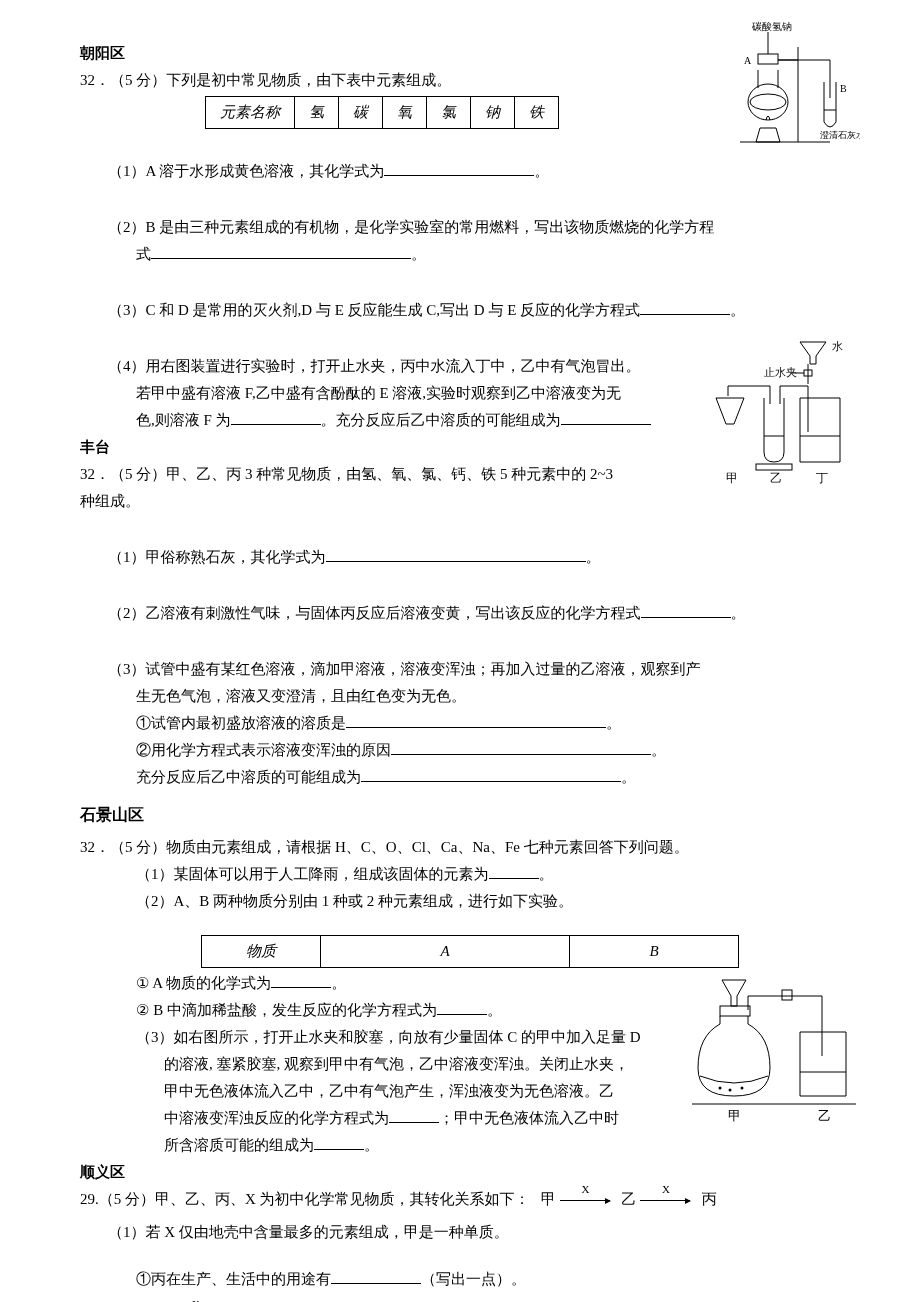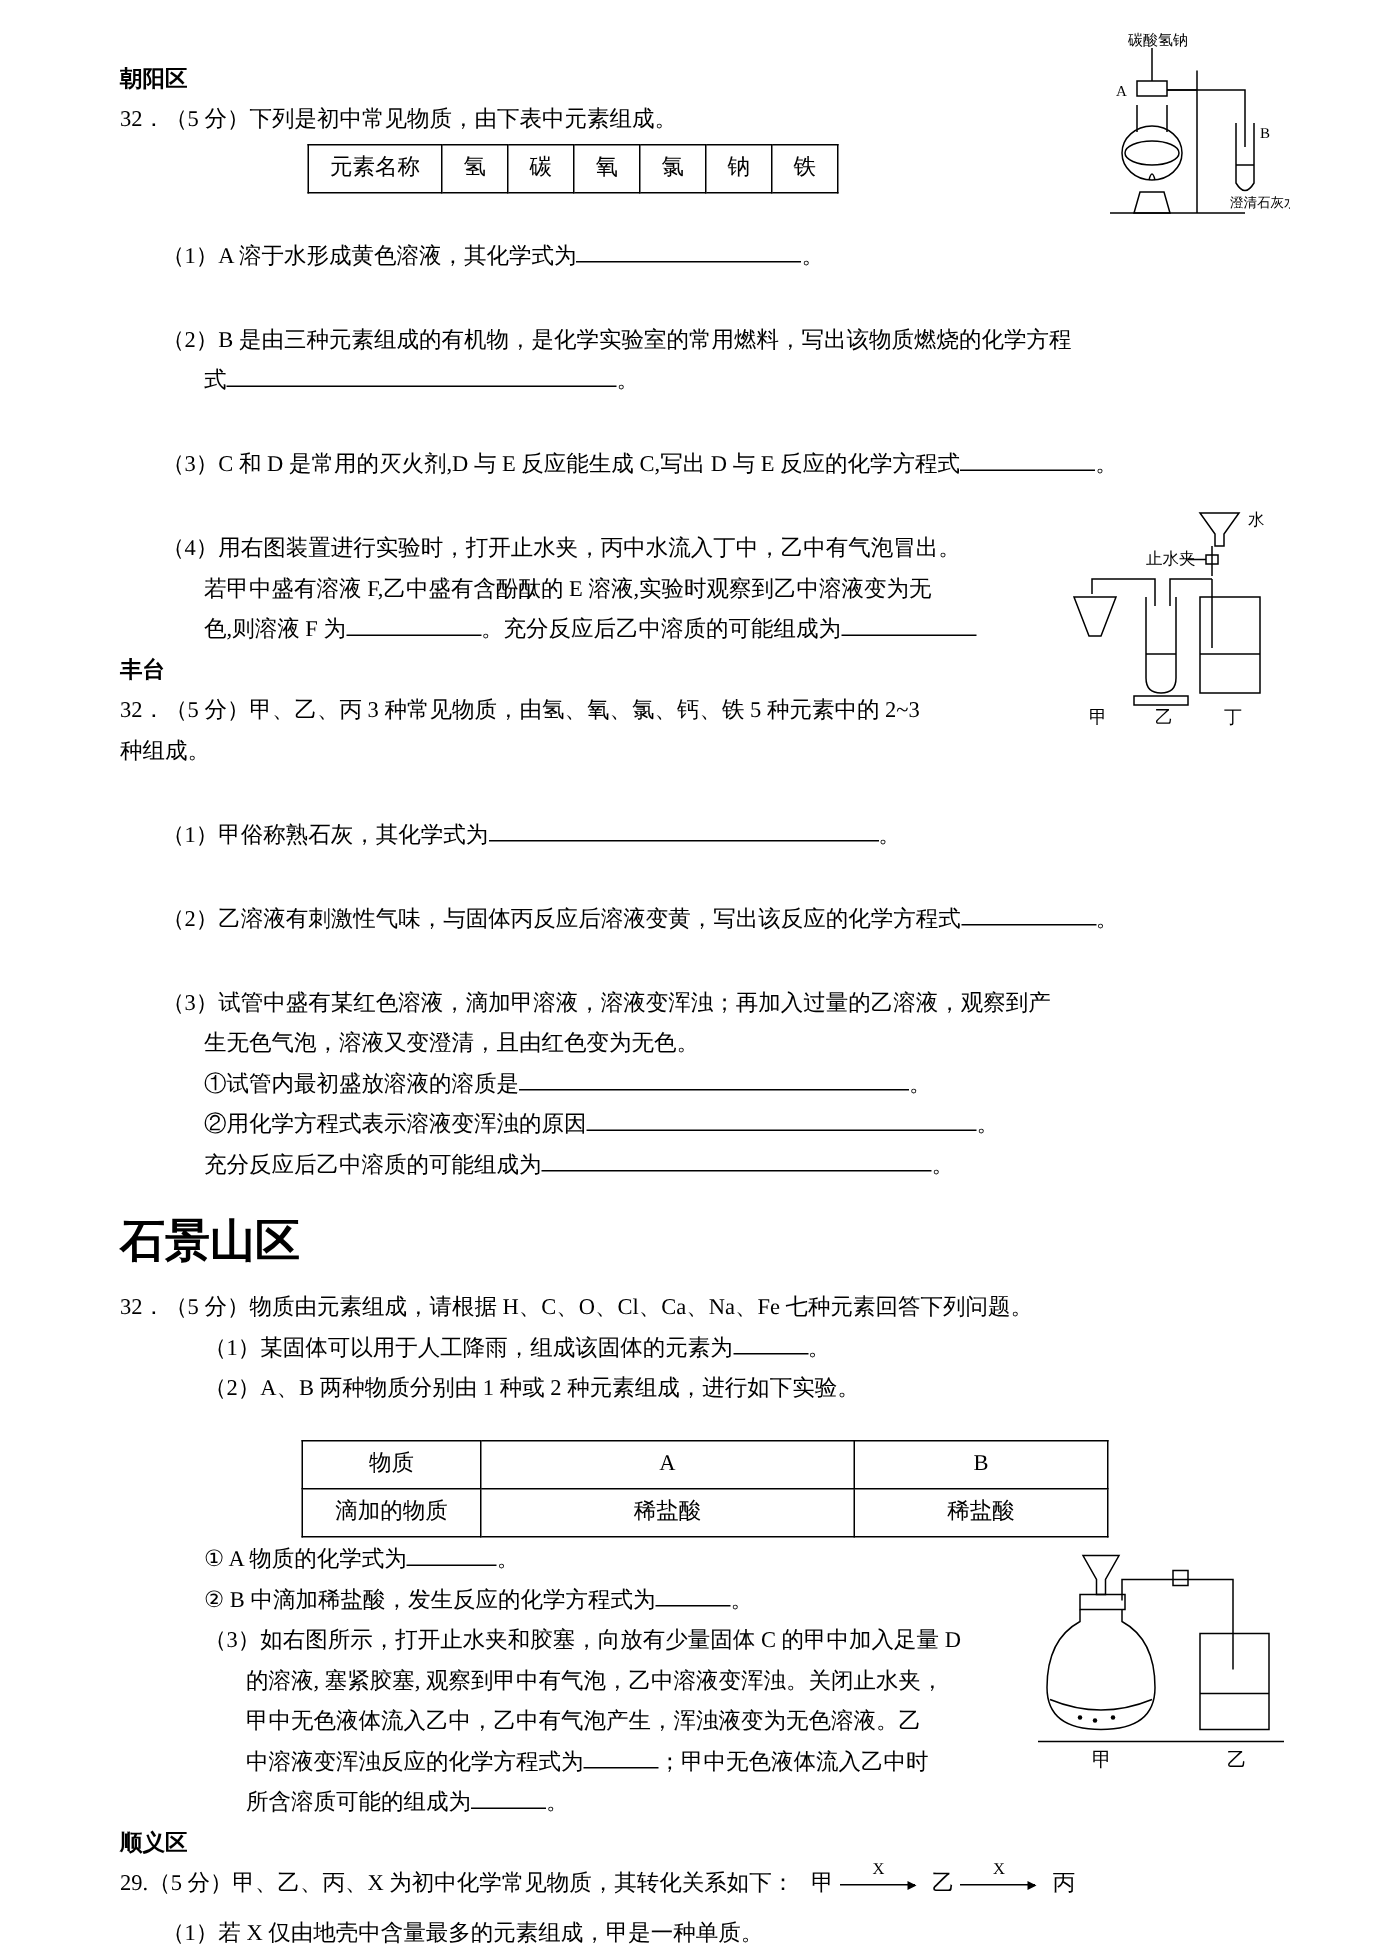--- a/index.html
+++ b/index.html
@@ -6,24 +6,25 @@
     font-family: "SimSun", "宋体", serif;
     font-size: 15px;
     line-height: 1.8;
     width: 920px;
     margin: 0;
     padding: 40px 60px 40px 80px;
     box-sizing: border-box;
     color: #000;
   }
   .section-title { font-weight: bold; }
-  .section-title.big { font-size: 30px; margin: 10px 0 4px 0; }
+  .section-title.big { font-size: 16px; margin: 10px 0 4px 0; }
   table {
     border-collapse: collapse;
     margin: 2px auto;
+    font-style: italic;
   }
   table td, table th {
     border: 1px solid #000;
     padding: 2px 14px;
     text-align: center;
     font-weight: normal;
   }
   .indent1 { padding-left: 28px; margin-top: 29px; }
   .indent2 { padding-left: 56px; }
   .indent3 { padding-left: 84px; }
@@ -170,25 +171,20 @@
 </div>
 <div class="indent2">（2）A、B 两种物质分别由 1 种或 2 种元素组成，进行如下实验。</div>
 
 <table style="margin-top:20px;">
   <tbody>
       <tr>
     <td style="min-width:90px">物质</td>
     <td style="min-width:220px">A</td>
     <td style="min-width:140px">B</td>
   </tr>
-  <tr>
-    <td>滴加的物质</td>
-    <td>稀盐酸</td>
-    <td>稀盐酸</td>
-  </tr>
 </tbody>
   </table>
 
 <div class="fig" style="margin-top:6px;">
   <svg width="170" height="150" viewBox="0 0 170 150">
 
     <path d="M32 4 h24 l-9 16 v10 h-6 v-10 z" fill="none" stroke="#000"></path>
 
     <rect x="30" y="30" width="30" height="10" fill="none" stroke="#000"></rect>
 

